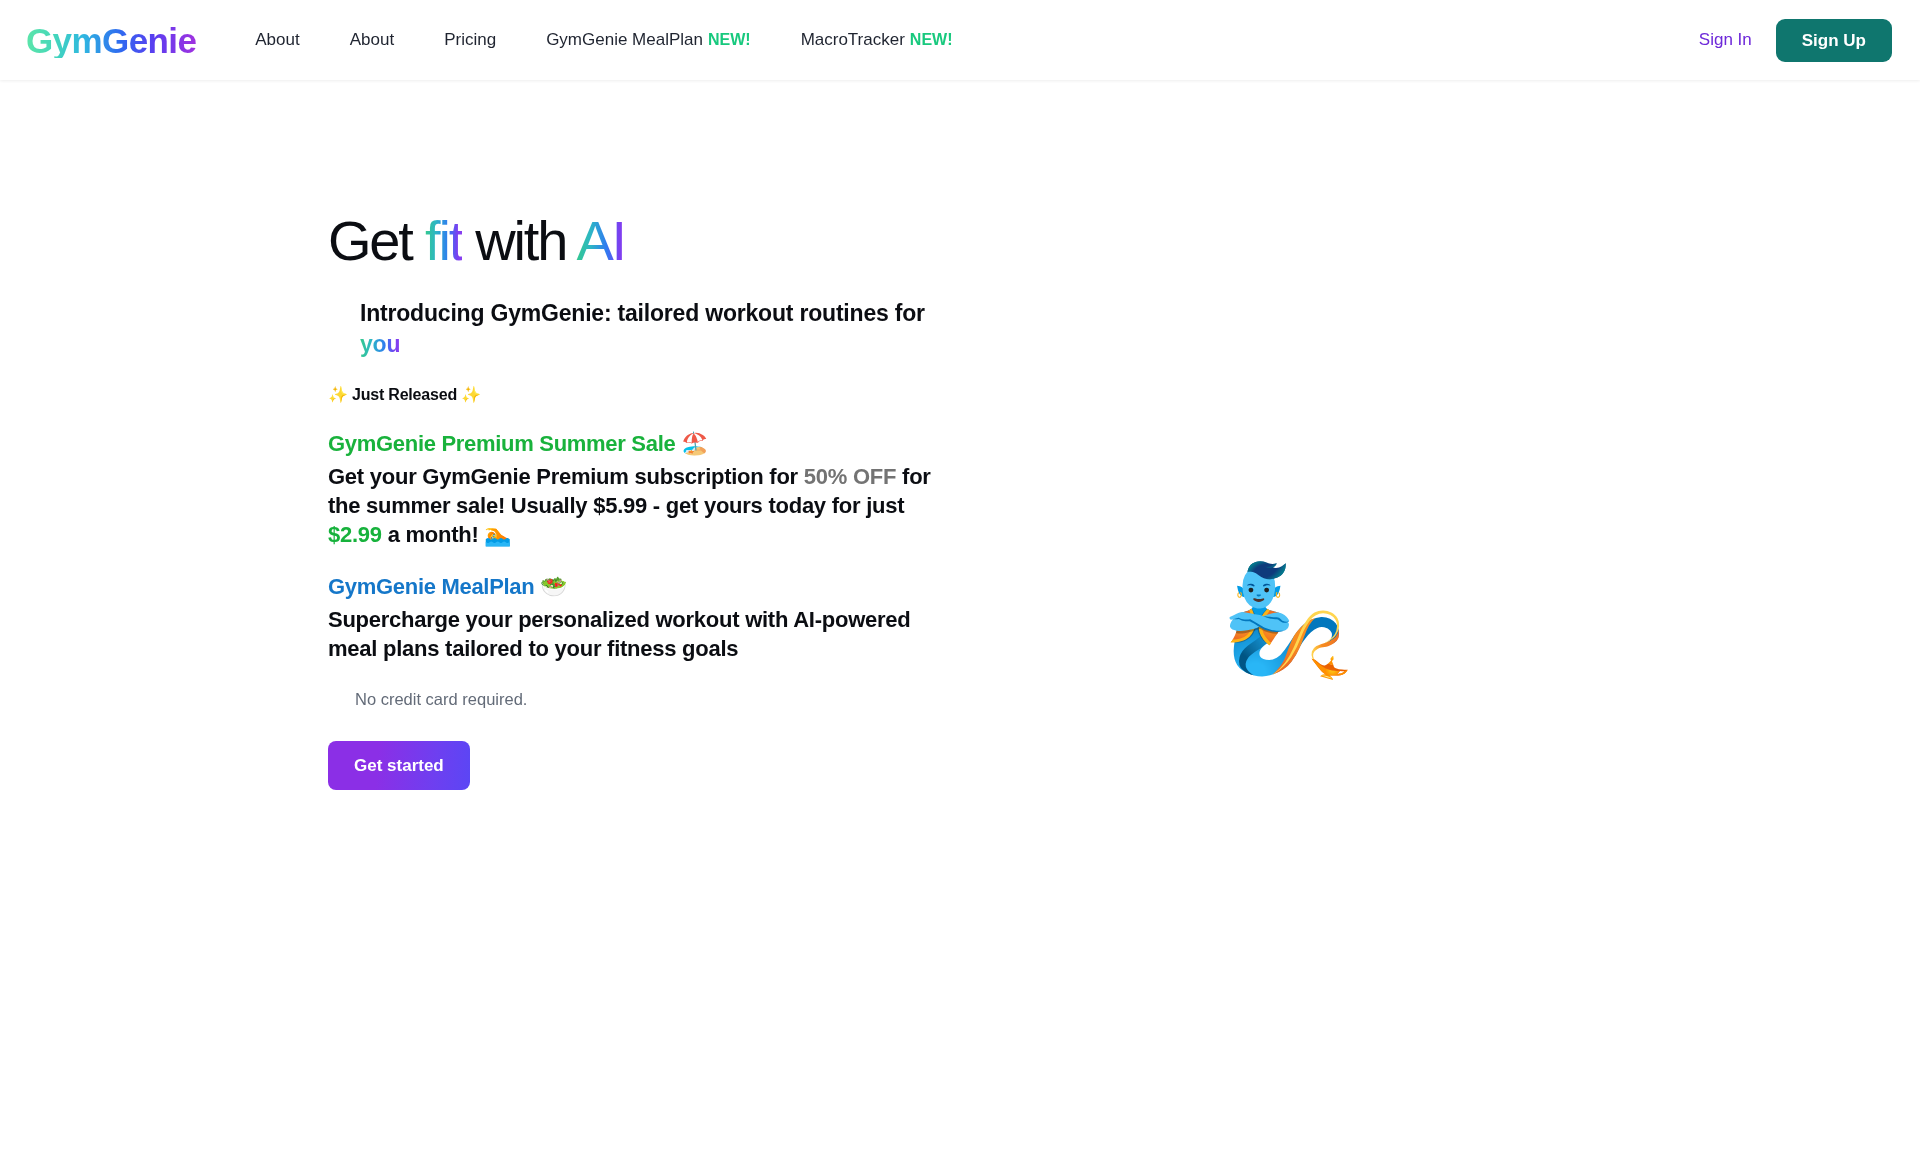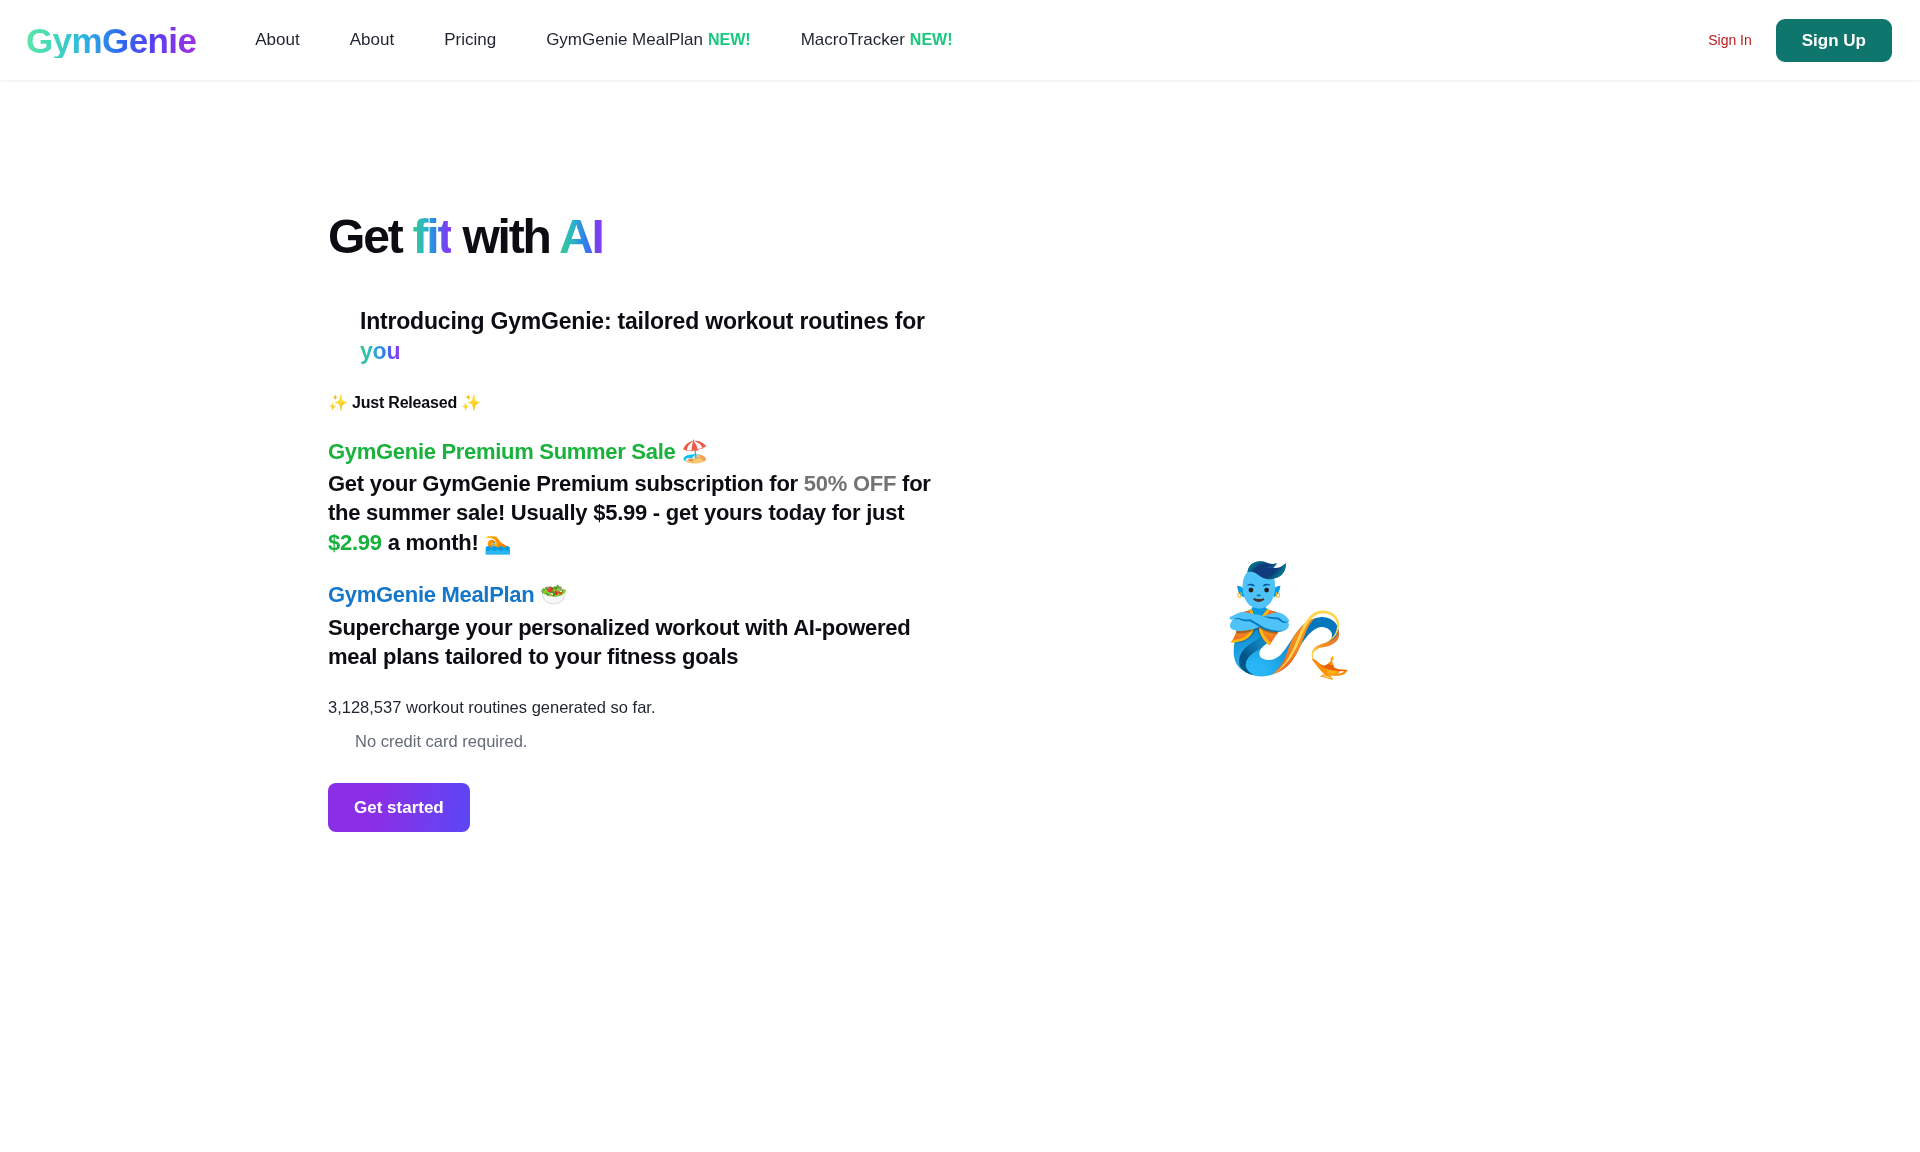--- a/index.html
+++ b/index.html
@@ -64,22 +64,22 @@
   }
 
   .header-right {
     margin-left: auto;
     display: flex;
     align-items: center;
     gap: 20px;
   }
 
   .signin-link {
-    font-size: 14px;
-    color: #b91c1c;
+    font-size: 17px;
+    color: #6d28d9;
     text-decoration: none;
     cursor: pointer;
     padding: 8px 4px;
   }
 
   .signup-btn {
     background: #0f766e;
     color: #ffffff;
     font-size: 17px;
     font-weight: 700;
@@ -99,27 +99,27 @@
     display: flex;
     padding-left: 328px;
     padding-top: 132px;
   }
 
   .hero-copy {
     width: 640px;
   }
 
   .hero-title {
-    font-size: 48px;
-    font-weight: 700;
+    font-size: 56px;
+    font-weight: 400;
     letter-spacing: -2.2px;
     line-height: 1.04;
     color: #0b0d12;
     white-space: nowrap;
-    margin-bottom: 44px;
+    margin-bottom: 28px;
   }
 
   .grad-text {
     background: linear-gradient(90deg, #34c98d 0%, #2db6c6 30%, #2f7bf0 62%, #7b3ff0 88%, #8b3ff0 100%);
     -webkit-background-clip: text;
     background-clip: text;
     color: transparent;
     -webkit-text-fill-color: transparent;
   }
 
@@ -263,21 +263,20 @@
     <section class="promo-block">
       <p class="promo-heading sale">GymGenie Premium Summer Sale 🏖️</p>
       <p class="promo-body"><span>Get your GymGenie Premium subscription for </span><span class="hl-red">50% OFF</span><span> for the summer sale! Usually $5.99 - get yours today for just </span><span class="hl-green">$2.99</span><span> a month! 🏊</span></p>
     </section>
 
     <section class="promo-block">
       <p class="promo-heading meal">GymGenie MealPlan 🥗</p>
       <p class="promo-body">Supercharge your personalized workout with AI-powered meal plans tailored to your fitness goals</p>
     </section>
 
-    <p class="stats-line">3,128,537 workout routines generated so far.</p>
     <p class="nocard-line">No credit card required.</p>
 
     <button class="cta-btn">Get started</button>
 
   </div>
 
   <div class="hero-art">
     <span class="genie-emoji">🧞</span>
   </div>
 

